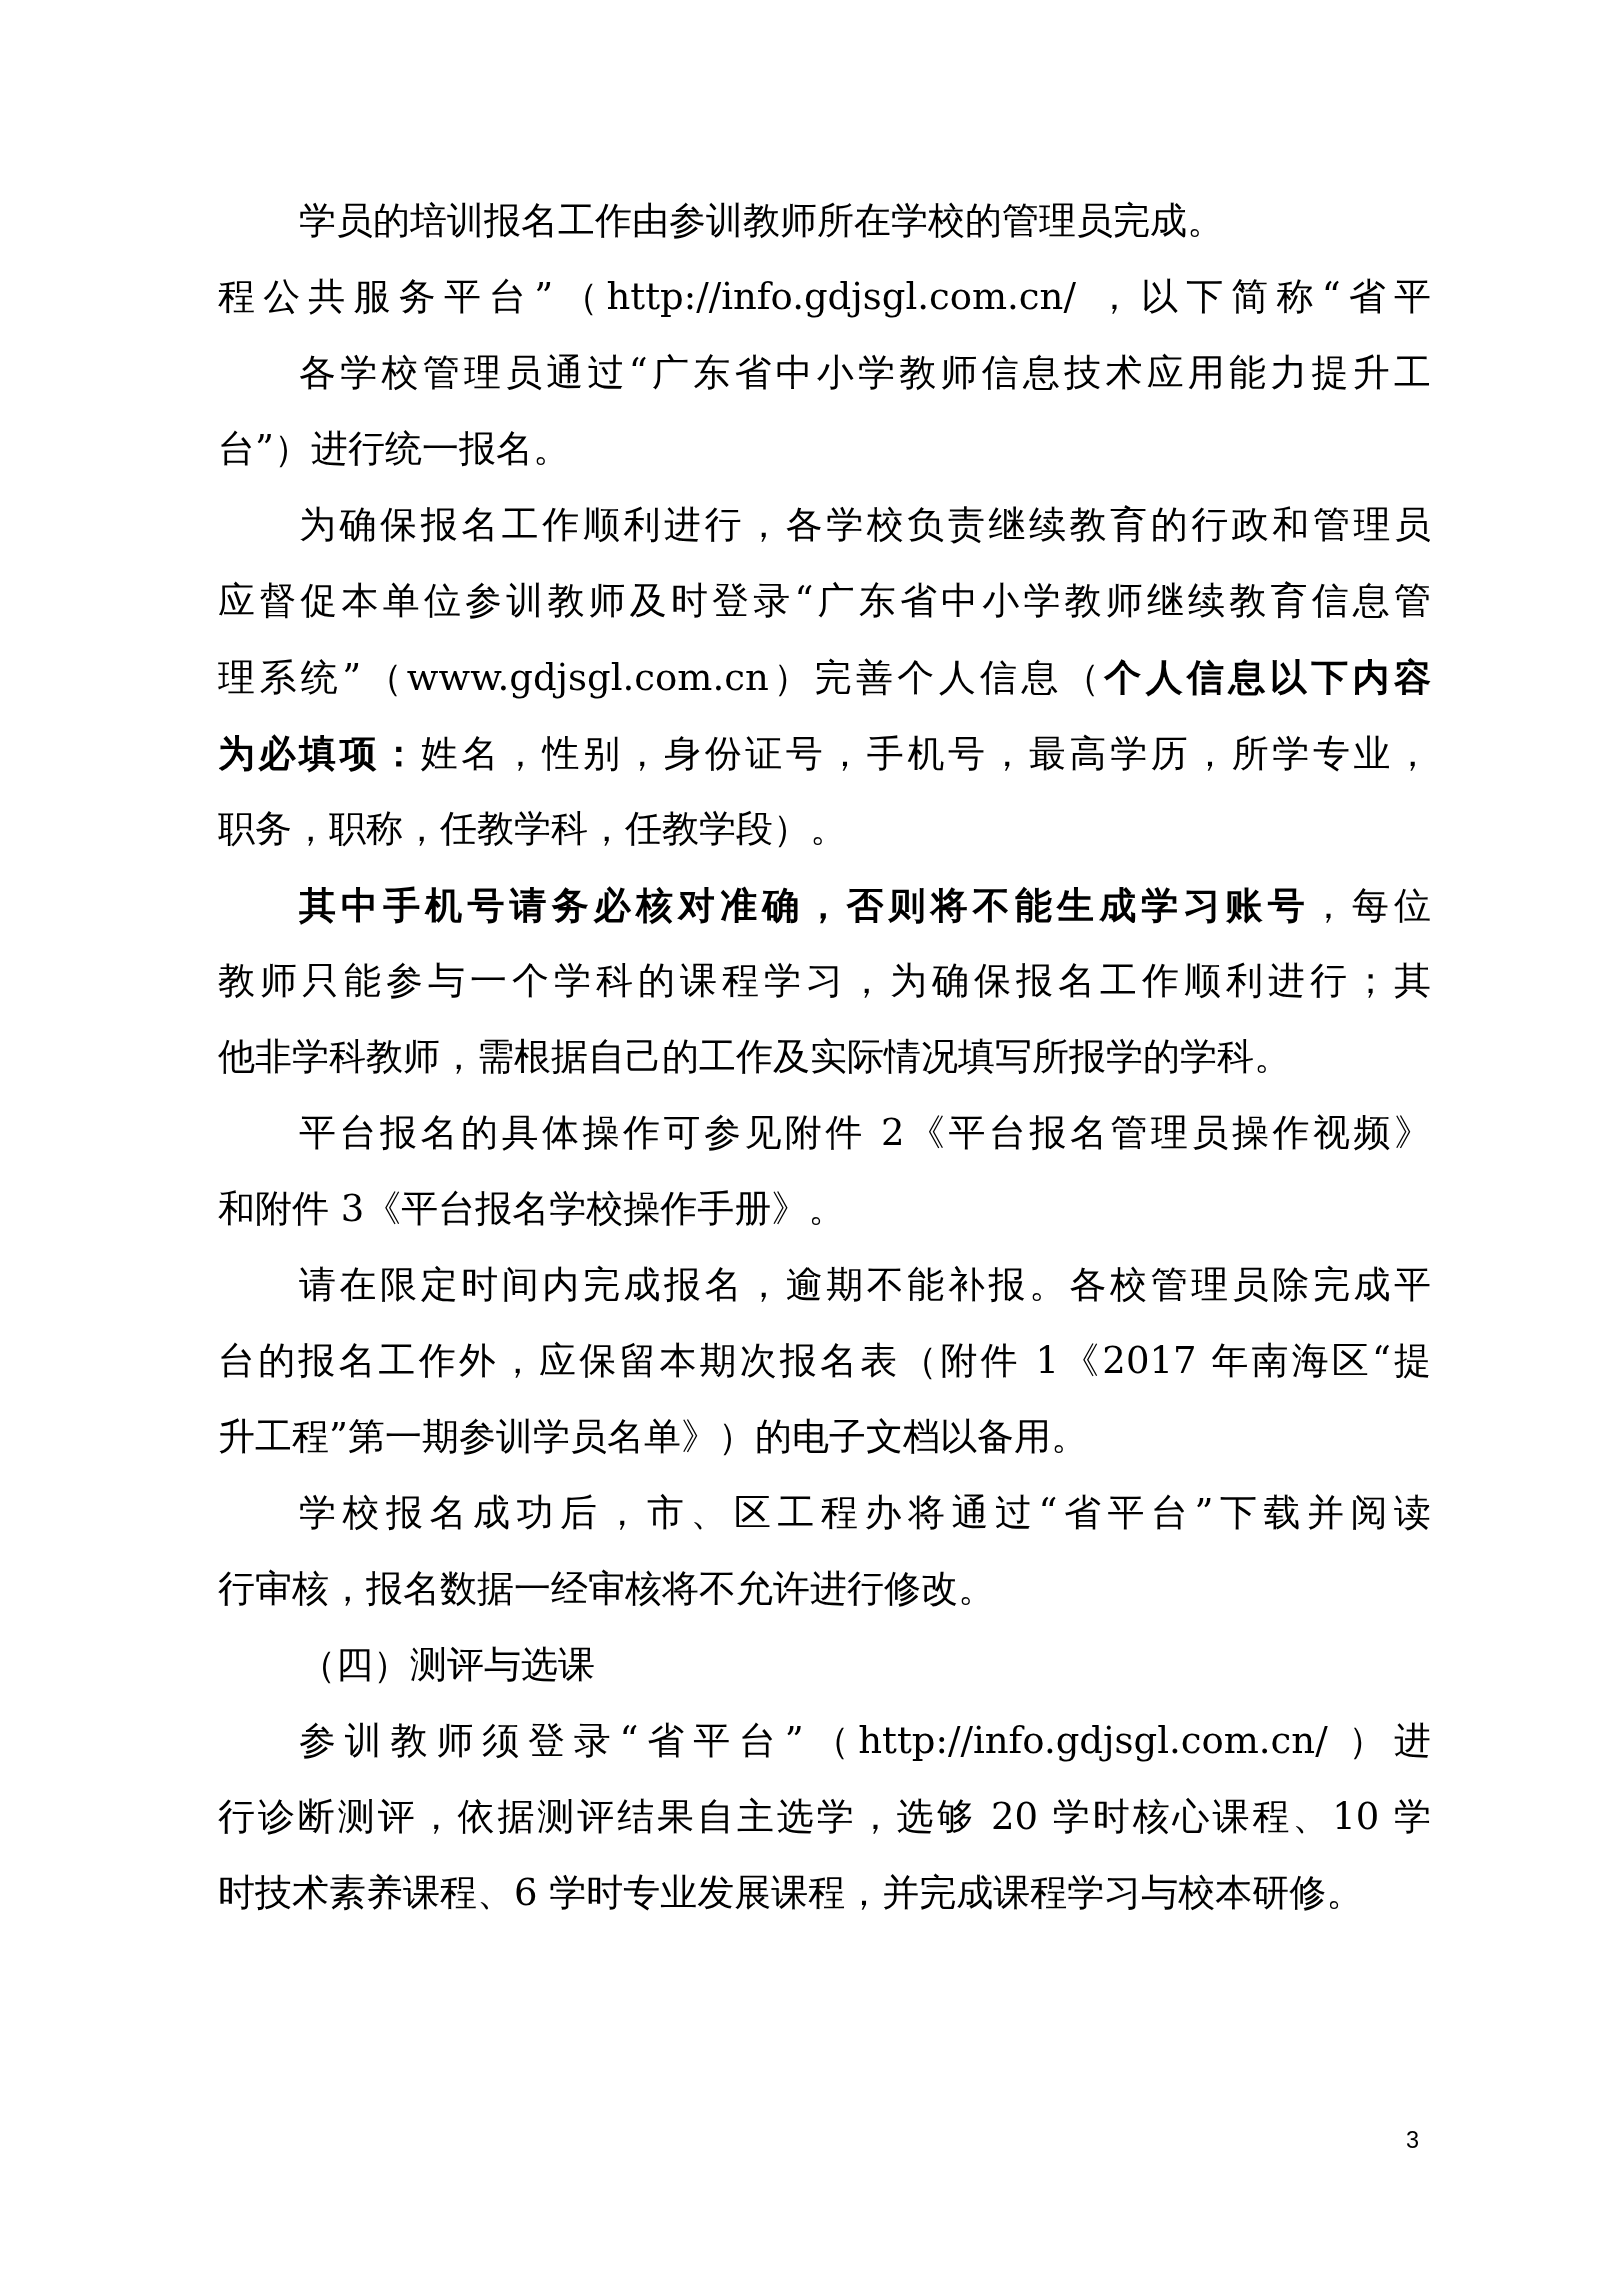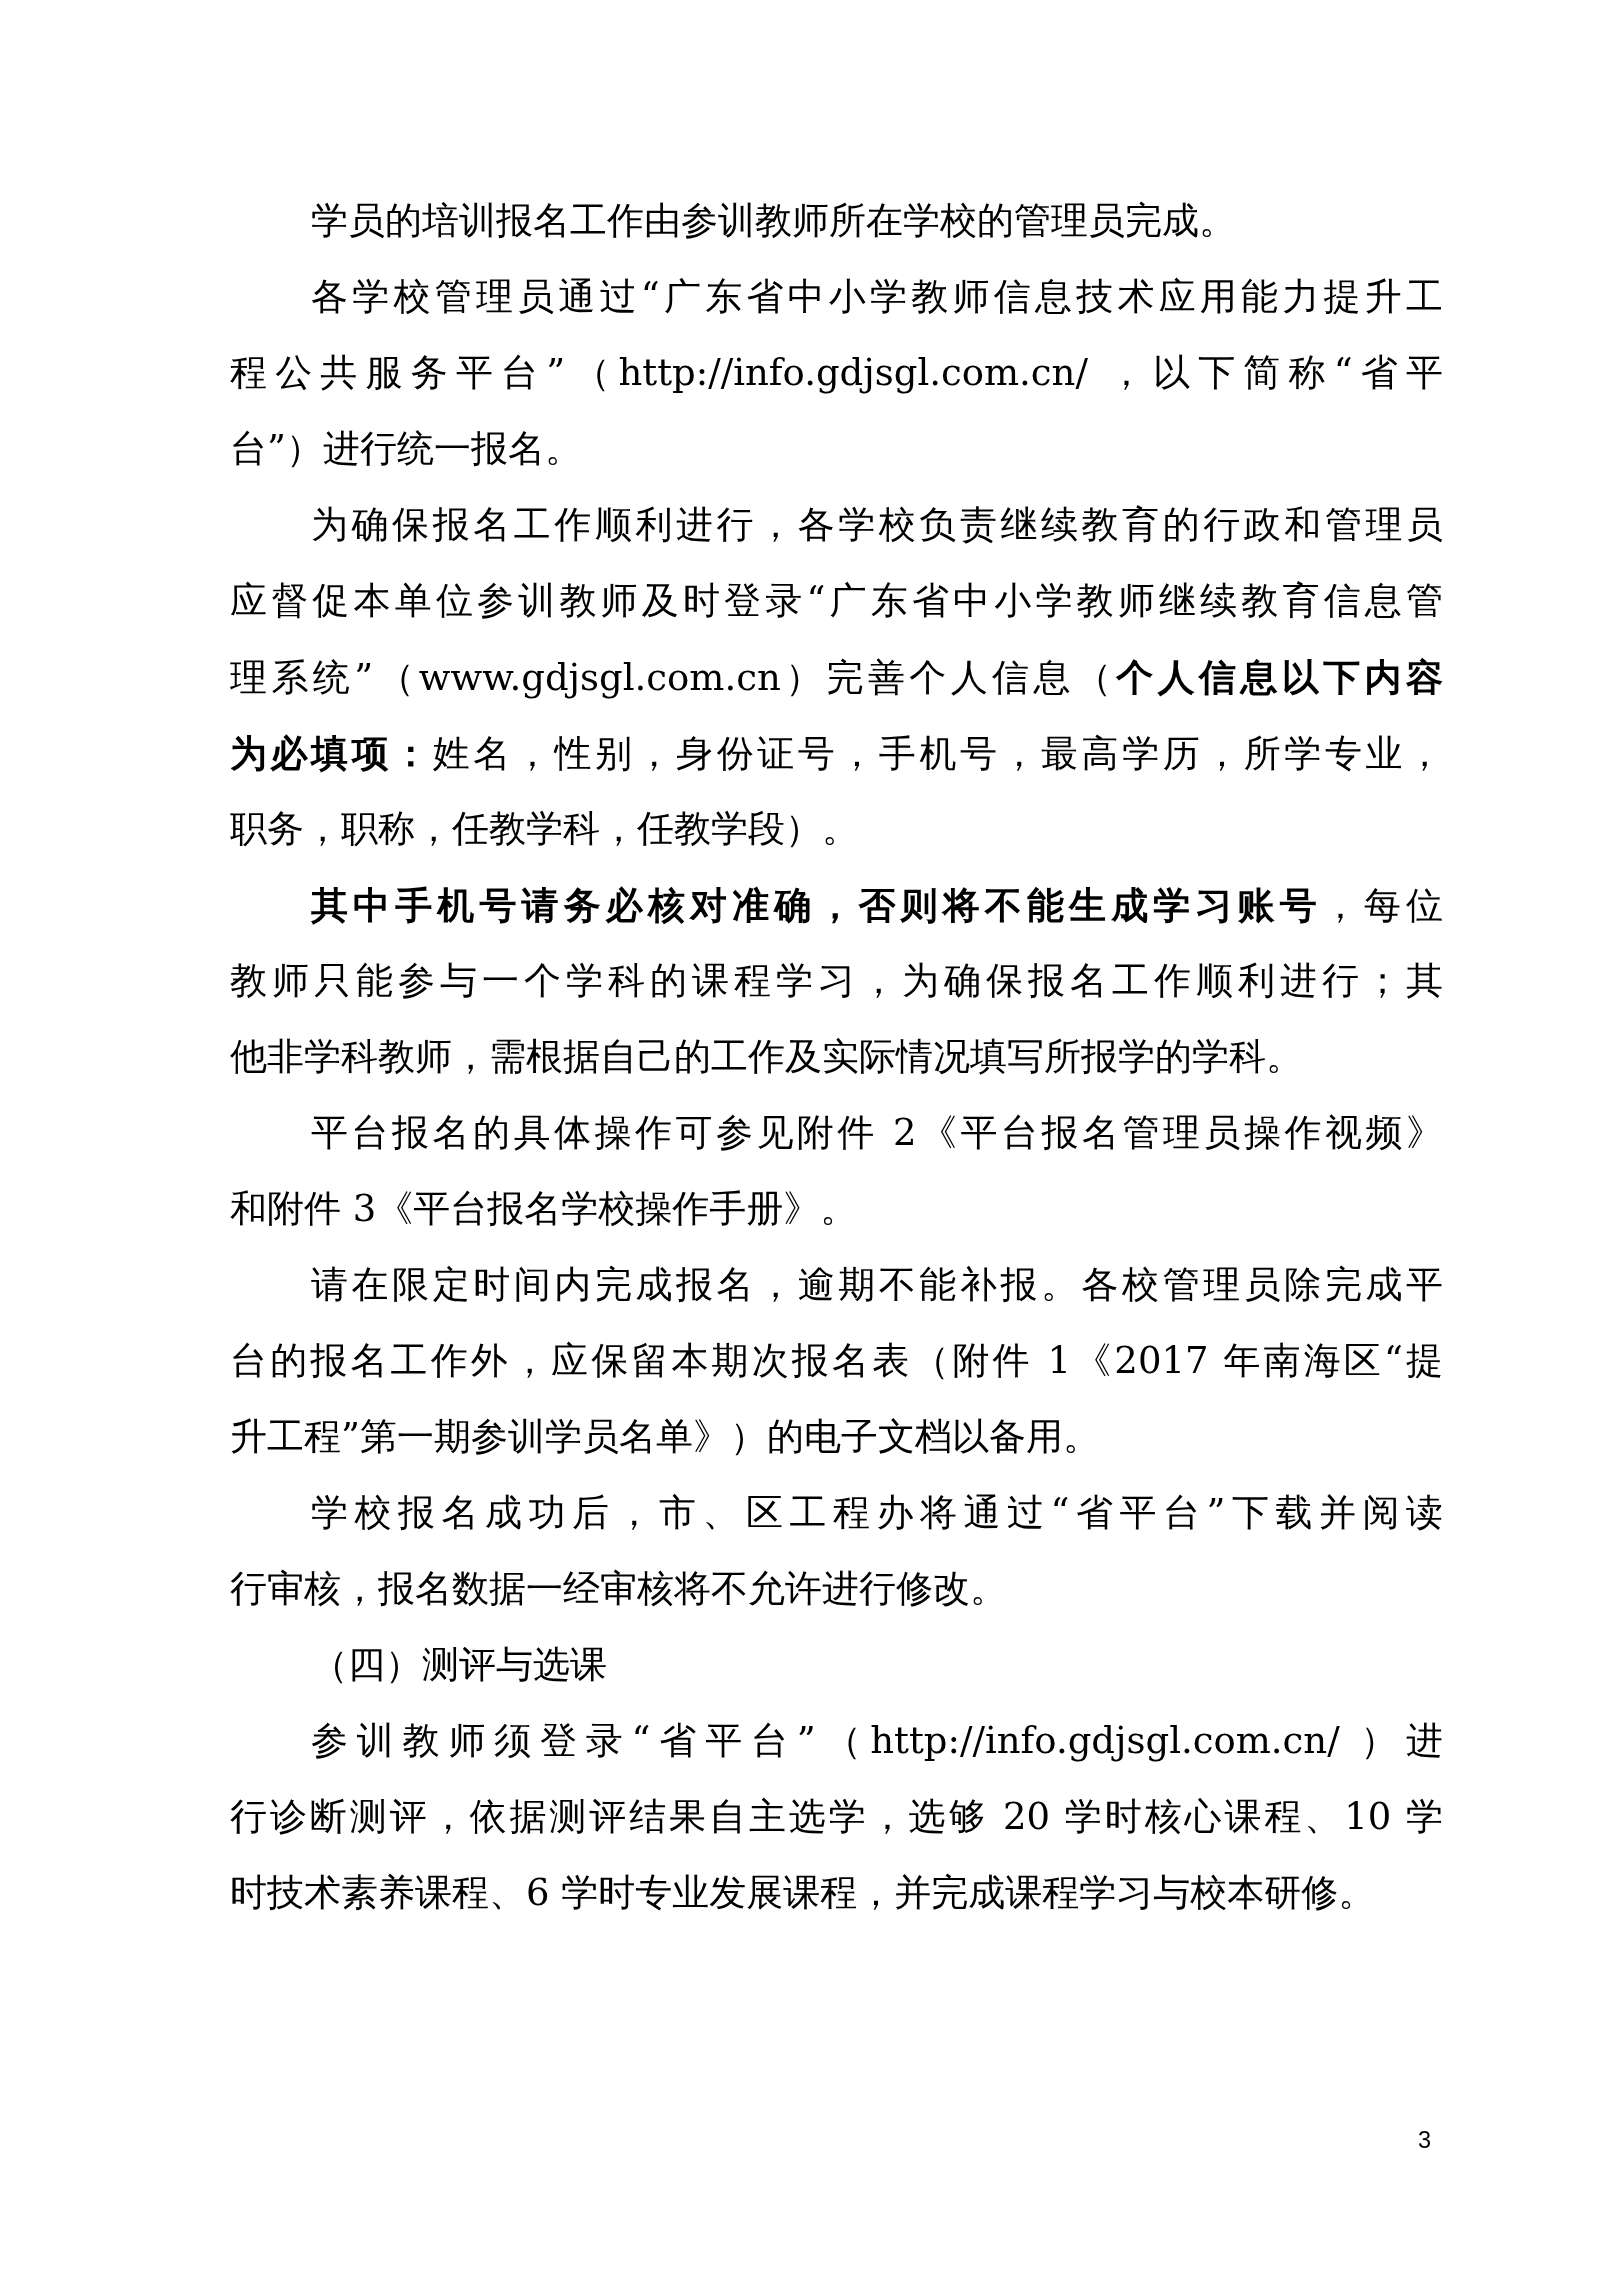--- a/index.html
+++ b/index.html
@@ -1,17 +1,17 @@
 <!DOCTYPE html>
 <html><head>
 <meta charset="utf-8">
 <style>
   html, body { margin: 0; padding: 0; background: #ffffff; }
   body { width: 1621px; height: 2293px; position: relative; overflow: hidden; }
-  .page { position: absolute; left: 0; top: 0; width: 1409px; height: 2293px; background: #fff; margin-left: 12px; }
+  .page { position: absolute; left: 0; top: 0; width: 1409px; height: 2293px; background: #fff; }
   .body-text {
     position: absolute; left: 218px; top: 183px; width: 1213px;
     font-family: "DejaVu Serif", "Liberation Serif", serif;
     font-size: 37px; line-height: 76px; color: #000;
   }
   .line { display: block; height: 76px; white-space: nowrap; text-align: justify; text-align-last: justify; overflow: visible; }
   .line.last { text-align-last: left; }
   .line.indent { padding-left: 81px; }
   .bold { font-weight: bold; }
   .page-number {
@@ -22,22 +22,22 @@
 </style>
 </head>
 <body>
 
 <div class="page">
   <div class="body-text" id="body-text">
       <div>
         <span class="line indent last"><span>学员的培训报名工作由参训教师所在学校的管理员完成。</span></span>
       </div>
       <div>
+        <span class="line"><span>程公共服务平台”（http://info.gdjsgl.com.cn/ ，以下简称“省平</span></span>
         <span class="line indent"><span>各学校管理员通过“广东省中小学教师信息技术应用能力提升工</span></span>
-        <span class="line"><span>程公共服务平台”（http://info.gdjsgl.com.cn/ ，以下简称“省平</span></span>
         <span class="line last"><span>台”）进行统一报名。</span></span>
       </div>
       <div>
         <span class="line indent"><span>为确保报名工作顺利进行，各学校负责继续教育的行政和管理员</span></span>
         <span class="line"><span>应督促本单位参训教师及时登录“广东省中小学教师继续教育信息管</span></span>
         <span class="line"><span>理系统”（www.gdjsgl.com.cn）完善个人信息（</span><span class="bold">个人信息以下内容</span></span>
         <span class="line"><span class="bold">为必填项：</span><span>姓名，性别，身份证号，手机号，最高学历，所学专业，</span></span>
         <span class="line last"><span>职务，职称，任教学科，任教学段）。</span></span>
       </div>
       <div>

